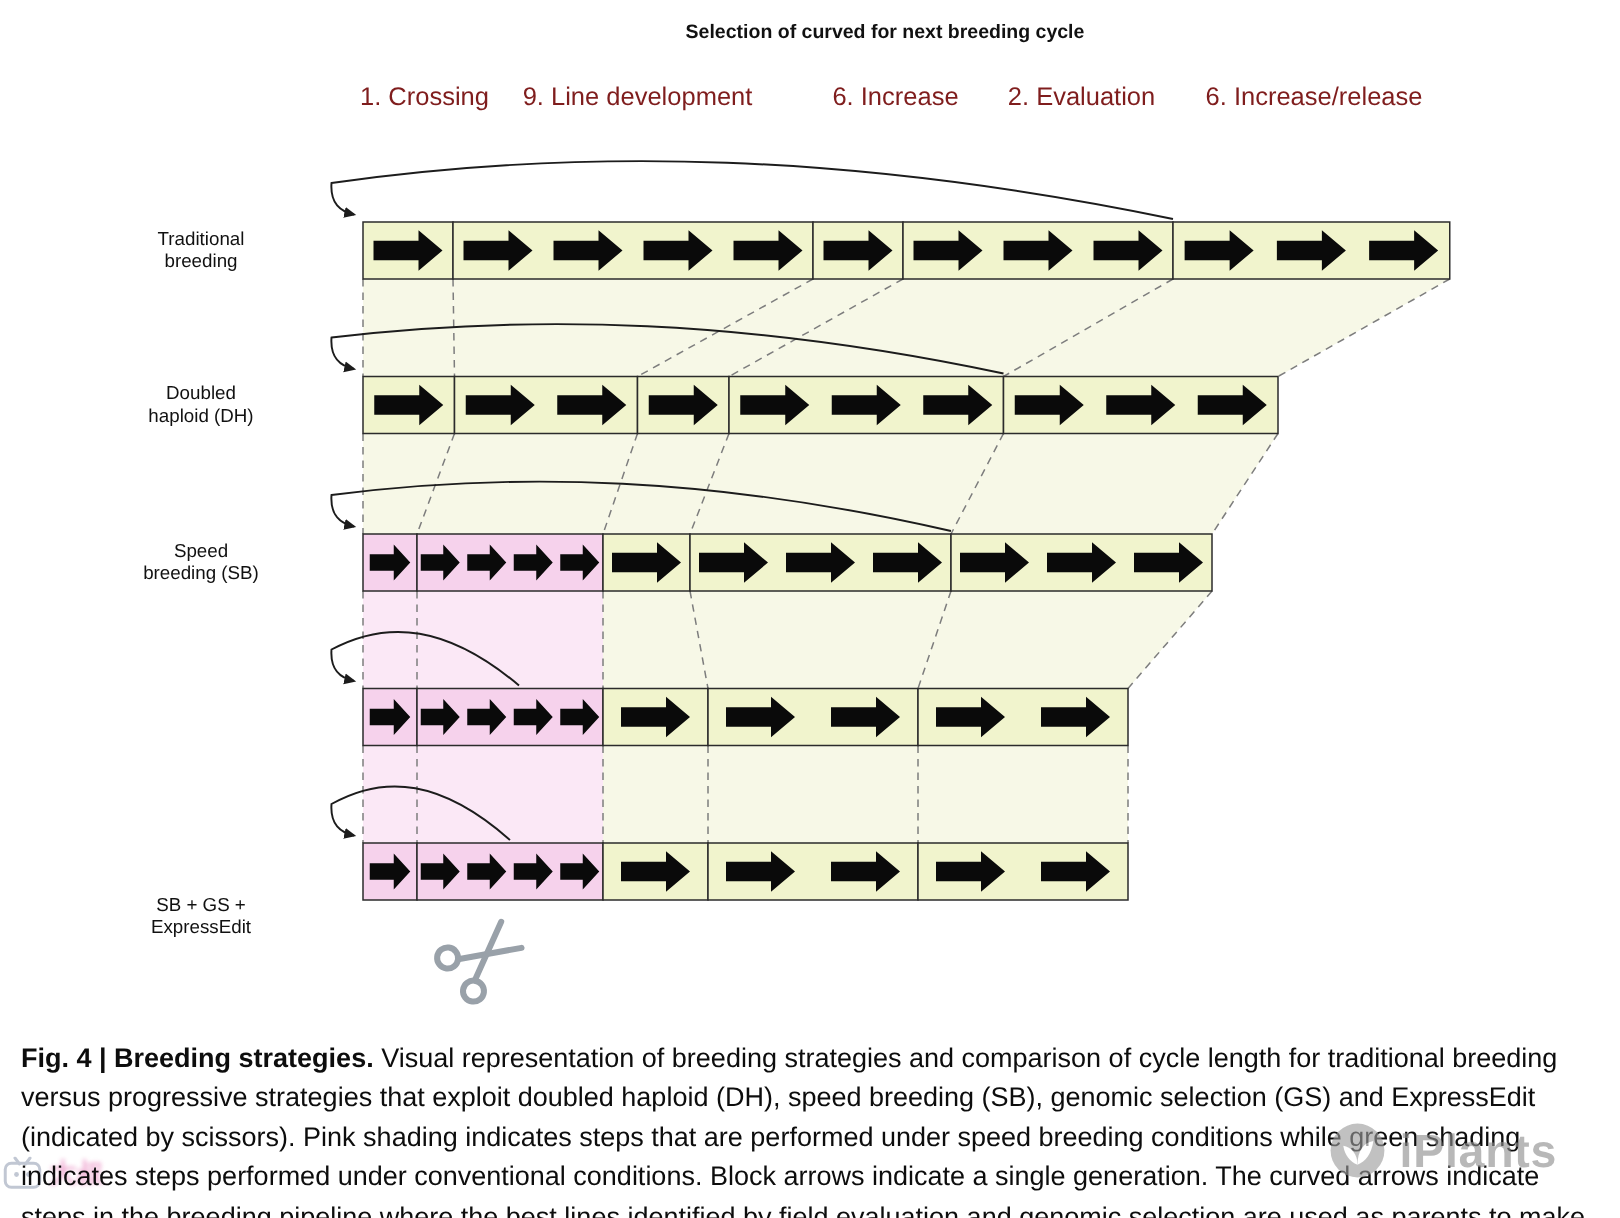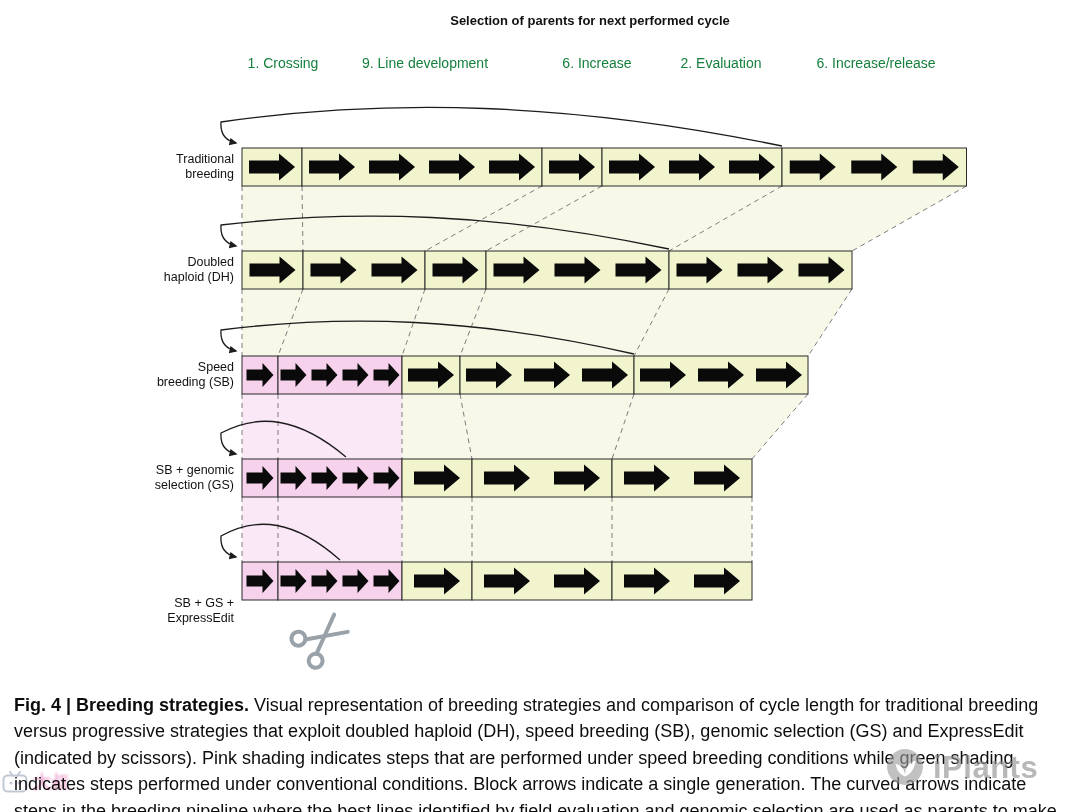--- a/index.html
+++ b/index.html
@@ -1,53 +1,51 @@
 <!DOCTYPE html>
 <html><head>
 <meta charset="utf-8">
 <style>
   *{margin:0;padding:0;box-sizing:border-box}
   html,body{background:#ffffff}
   .page{position:relative;width:1080px;height:812px;background:#fff;font-family:"Liberation Sans",sans-serif;overflow:hidden}
   #diagram-svg{position:absolute;left:0;top:0;display:block}
   .diagram-title{position:absolute;top:13px;left:590px;transform:translateX(-50%);font-size:13px;font-weight:700;color:#111;white-space:nowrap}
-  .stage-header{position:absolute;top:55px;transform:translateX(-50%);font-size:14px;font-weight:500;color:#15803d;white-space:nowrap}
-  .row-label{position:absolute;left:34px;width:200px;text-align:right;font-size:12.5px;line-height:15px;color:#111;white-space:pre-line}
+  .stage-header{position:absolute;top:55px;transform:translateX(-50%);font-size:17px;font-weight:500;color:#7f1d1d;white-space:nowrap}
+  .row-label{position:absolute;left:34px;width:200px;text-align:center;font-size:12.5px;line-height:15px;color:#111;white-space:pre-line}
   .caption{position:absolute;left:14px;right:14px;top:692px;font-size:18px;line-height:1.47;color:#0d0d0d;z-index:2}
   .caption-bold{font-weight:700}
   .wm-left{position:absolute;left:2px;top:770px;z-index:1;display:flex;align-items:center;gap:5px}
   .wm-left-logo{opacity:.5;line-height:0}
   .wm-left-text{font-size:18px;font-weight:700;color:#e46fb2;opacity:.55;filter:blur(1.3px);white-space:nowrap}
   .wm-right{position:absolute;left:886px;top:748px;z-index:3;display:flex;align-items:flex-end;gap:9px;opacity:.62}
   .wm-right-logo{line-height:0}
   .wm-right-text{font-size:31px;font-weight:600;color:#8d8d8d;letter-spacing:.5px}
 </style>
 </head>
 <body>
 
 <div class="page">
 
-  <div class="diagram-title">Selection of parents for next performed cycle</div>
+  <div class="diagram-title">Selection of curved for next breeding cycle</div>
 
   <div>
     <div class="stage-header" style="left:283px">1. Crossing</div>
     <div class="stage-header" style="left:425px">9. Line development</div>
     <div class="stage-header" style="left:597px">6. Increase</div>
     <div class="stage-header" style="left:721px">2. Evaluation</div>
     <div class="stage-header" style="left:876px">6. Increase/release</div>
   </div>
 
   <div class="row-label" style="top:152px">Traditional
 breeding</div>
   <div class="row-label" style="top:255px">Doubled
 haploid (DH)</div>
   <div class="row-label" style="top:360px">Speed
 breeding (SB)</div>
-  <div class="row-label" style="top:463px">SB + genomic
-selection (GS)</div>
   <div class="row-label" style="top:596px">SB + GS +
 ExpressEdit</div>
 
   <svg id="diagram-svg" width="1080" height="690" viewBox="0 0 1080 690">
     <defs>
       <marker id="ah" markerWidth="10" markerHeight="10" refX="6.5" refY="4.5" orient="auto" markerUnits="userSpaceOnUse">
         <path d="M0,0.8 L8,4.5 L0,8.2 Z" fill="#1c1c1c"></path>
       </marker>
     </defs>
     <g id="layer-shade">

